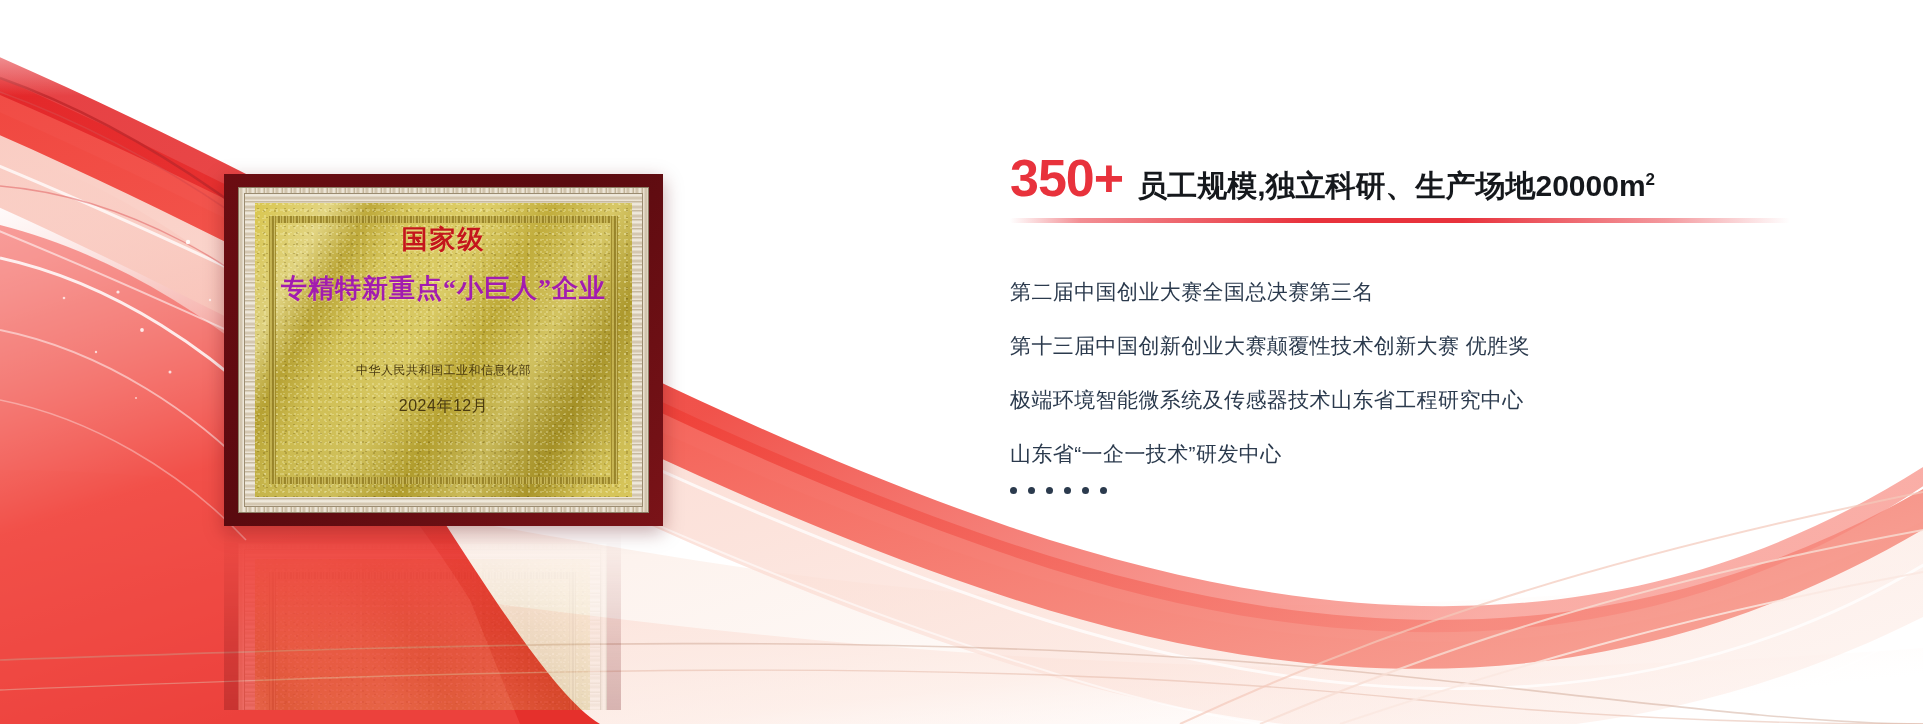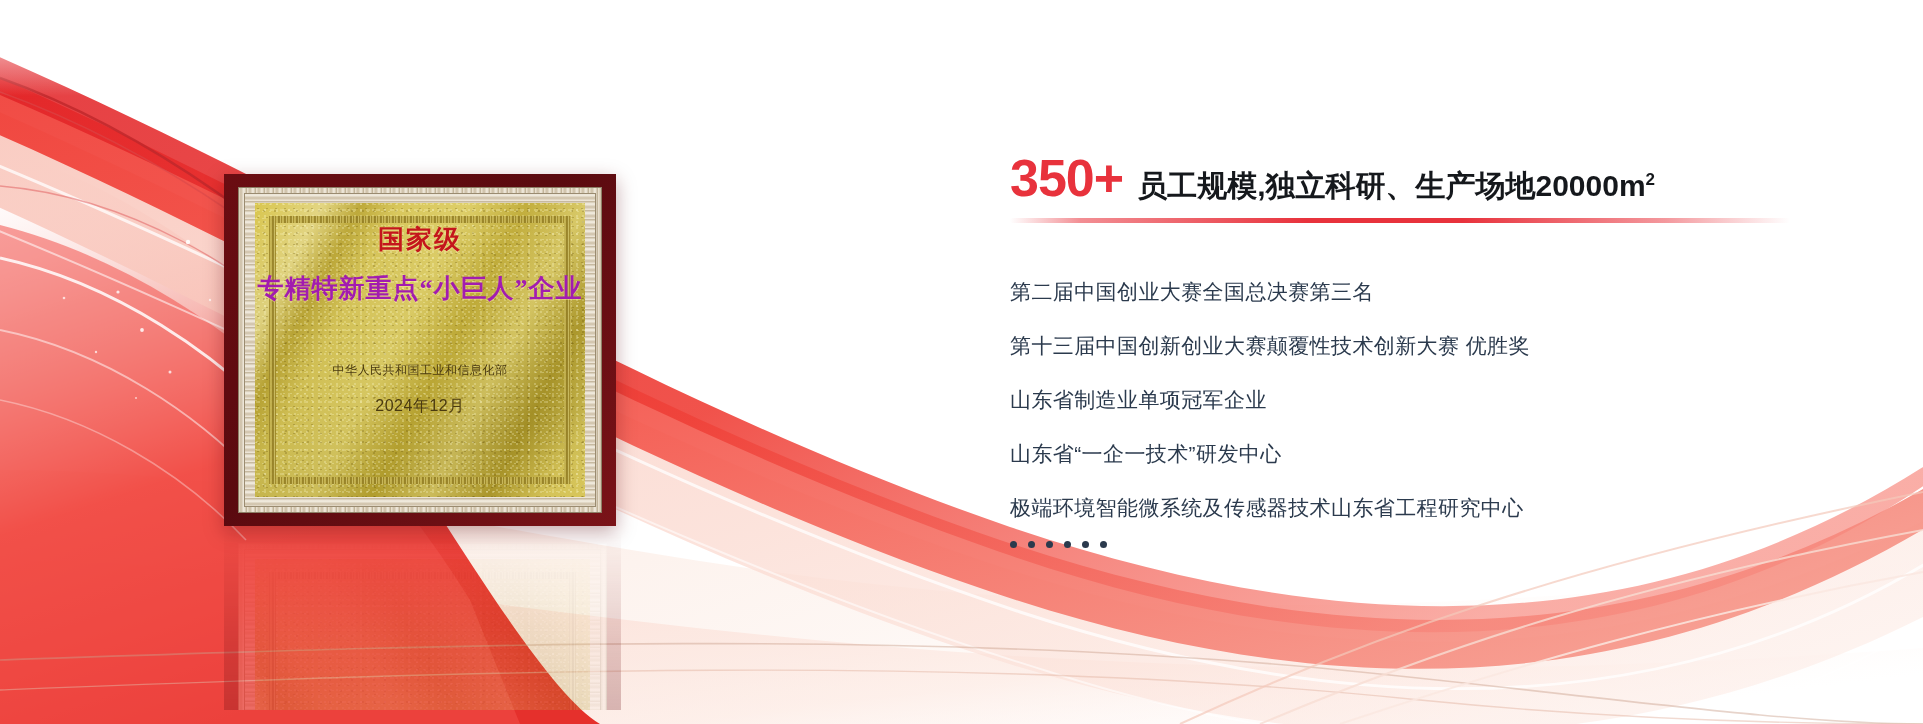--- a/index.html
+++ b/index.html
@@ -24,23 +24,22 @@
     inset: 0;
     pointer-events: none;
   }
   .bg-svg { position: absolute; inset: 0; width: 1923px; height: 724px; display: block; }
 
   
   #plaque-wrap {
     position: absolute;
     left: 224px;
     top: 174px;
-    width: 376px;
+    width: 439px;
     height: 352px;
-    padding-left: 16px;
   }
   .plaque-frame {
     position: absolute;
     inset: 0;
     background: linear-gradient(135deg,#6b0d12 0%, #5a0a0f 45%, #7a1318 100%);
     box-shadow: 0 6px 18px rgba(90,10,15,0.35);
   }
   .plaque-bevel {
     position: absolute;
     left: 14px; top: 13px; right: 14px; bottom: 13px;
@@ -352,23 +351,22 @@
     <div id="headline">
       <span class="headline-num">350+</span>
       <span class="headline-rest"><span>员工规模,独立科研、生产场地20000m</span><span class="headline-sup">2</span></span>
     </div>
 
     <div id="headline-rule"></div>
 
     <ul id="award-list">
       <li>第二届中国创业大赛全国总决赛第三名</li>
       <li>第十三届中国创新创业大赛颠覆性技术创新大赛 优胜奖</li>
-      <li>山东省制造业单项冠军企业</li>
+      <li>极端环境智能微系统及传感器技术山东省工程研究中心</li>
       <li>山东省“一企一技术”研发中心</li>
-      <li>极端环境智能微系统及传感器技术山东省工程研究中心</li>
     </ul>
 
     <div id="ellipsis-dots">
       <span></span>
       <span></span>
       <span></span>
       <span></span>
       <span></span>
       <span></span>
     </div>

